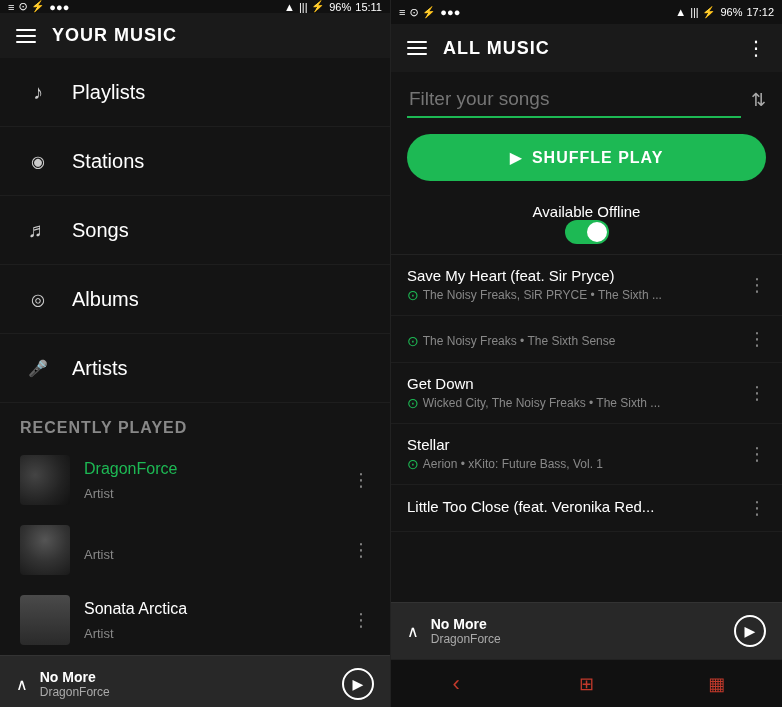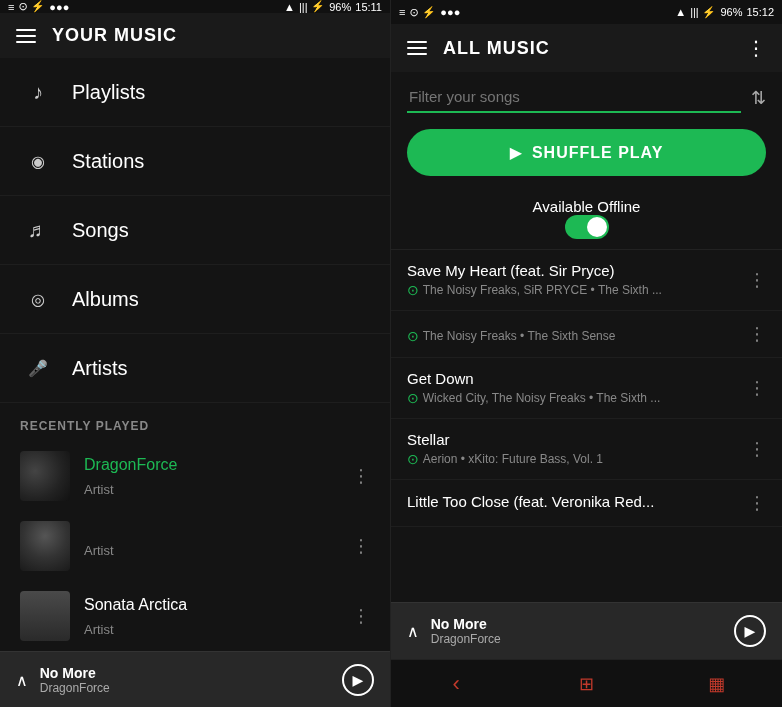--- a/index.html
+++ b/index.html
@@ -92,21 +92,21 @@
     }
     .nav-label {
       font-size: 20px;
       color: #fff;
       font-weight: 400;
     }
 
     
     .section-title {
       padding: 16px 20px 8px;
-      font-size: 12px;
+      font-size: 16px;
       color: #888;
       letter-spacing: 1px;
       font-weight: bold;
     }
     .recent-item {
       display: flex;
       align-items: center;
       padding: 10px 20px;
       cursor: pointer;
     }
@@ -203,21 +203,21 @@
       align-items: center;
       padding: 10px 16px;
       gap: 10px;
     }
     .filter-input {
       flex: 1;
       background: transparent;
       border: none;
       border-bottom: 2px solid #1db954;
       color: #ccc;
-      font-size: 15px;
+      font-size: 19px;
       padding: 6px 2px;
       outline: none;
     }
     .filter-sort-icon {
       color: #aaa;
       font-size: 18px;
       cursor: pointer;
     }
 
     .shuffle-btn {
@@ -413,21 +413,21 @@
       <span>≡</span>
       <span>⊙</span>
       <span>⚡</span>
       <span>●●●</span>
     </div>
     <div class="status-right">
       <span>▲</span>
       <span>|||</span>
       <span>⚡</span>
       <span>96%</span>
-      <span>15:12</span>
+      <span>17:12</span>
     </div>
   </div>
 
   <div class="header">
     <div class="hamburger">
       <span></span>
         <span></span>
         <span></span>
     </div>
     <span class="header-title">ALL MUSIC</span>

